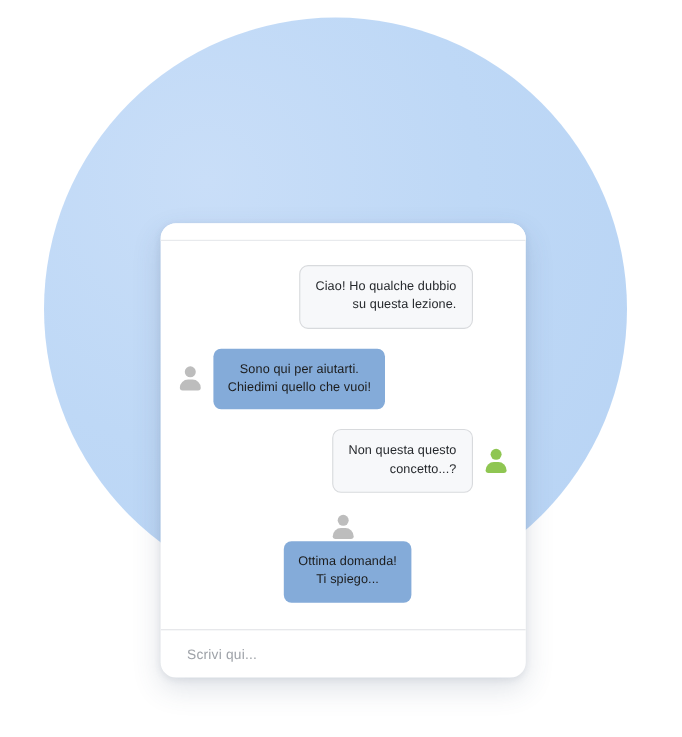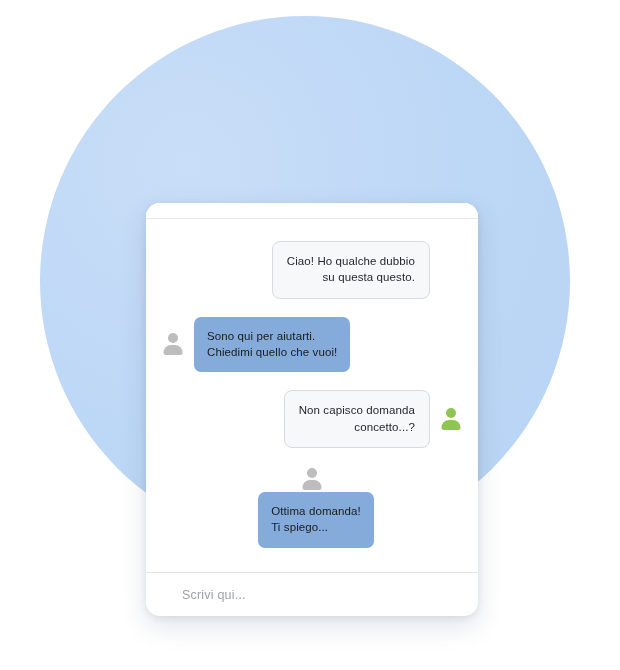--- a/index.html
+++ b/index.html
@@ -109,41 +109,41 @@
     letter-spacing: 0.1px;
     white-space: pre-line;
   }
 
   .bubble.bot {
     background: #84abd9;
     color: #1b1b1b;
     border-radius: 7px;
     padding: 11px 13px 12px 13px;
     margin-left: 8px;
-    text-align: left;
+    text-align: center;
   }
 
   .bubble.user {
     background: #f7f8fa;
     color: #25282c;
     border: 1px solid #d8dadd;
     border-radius: 8px;
     padding: 11px 14px 12px 14px;
     margin-right: 8px;
     text-align: right;
   }
 
   
   .card-input {
     flex: 0 0 auto;
     height: 44px;
     border-top: 1px solid #e1e3e6;
     display: flex;
     align-items: center;
-    padding: 0 36px;
+    padding: 0 24px;
     box-sizing: border-box;
   }
 
   .input-placeholder {
     font-size: 12.5px;
     color: #9ea2a8;
     letter-spacing: 0.2px;
   }
 </style>
 </head>
@@ -154,35 +154,35 @@
   <div class="bg-circle"></div>
 
   <div class="chat-card">
 
     <div class="card-topbar"></div>
 
     <div class="messages">
 
       <div class="msg-row from-user">
         <div class="bubble user">Ciao! Ho qualche dubbio
-su questa questo.</div>
+su questa lezione.</div>
         <div class="avatar-spacer-left"></div>
       </div>
 
       <div class="msg-row from-bot">
         <div class="avatar grey">
           <span class="head"></span>
           <span class="body"></span>
         </div>
         <div class="bubble bot">Sono qui per aiutarti.
 Chiedimi quello che vuoi!</div>
       </div>
 
       <div class="msg-row from-user">
-        <div class="bubble user">Non capisco domanda
+        <div class="bubble user">Non questa questo
 concetto...?</div>
         <div class="avatar green">
           <span class="head"></span>
           <span class="body"></span>
         </div>
       </div>
 
       <div class="msg-row from-bot">
         <div class="avatar grey">
           <span class="head"></span>

